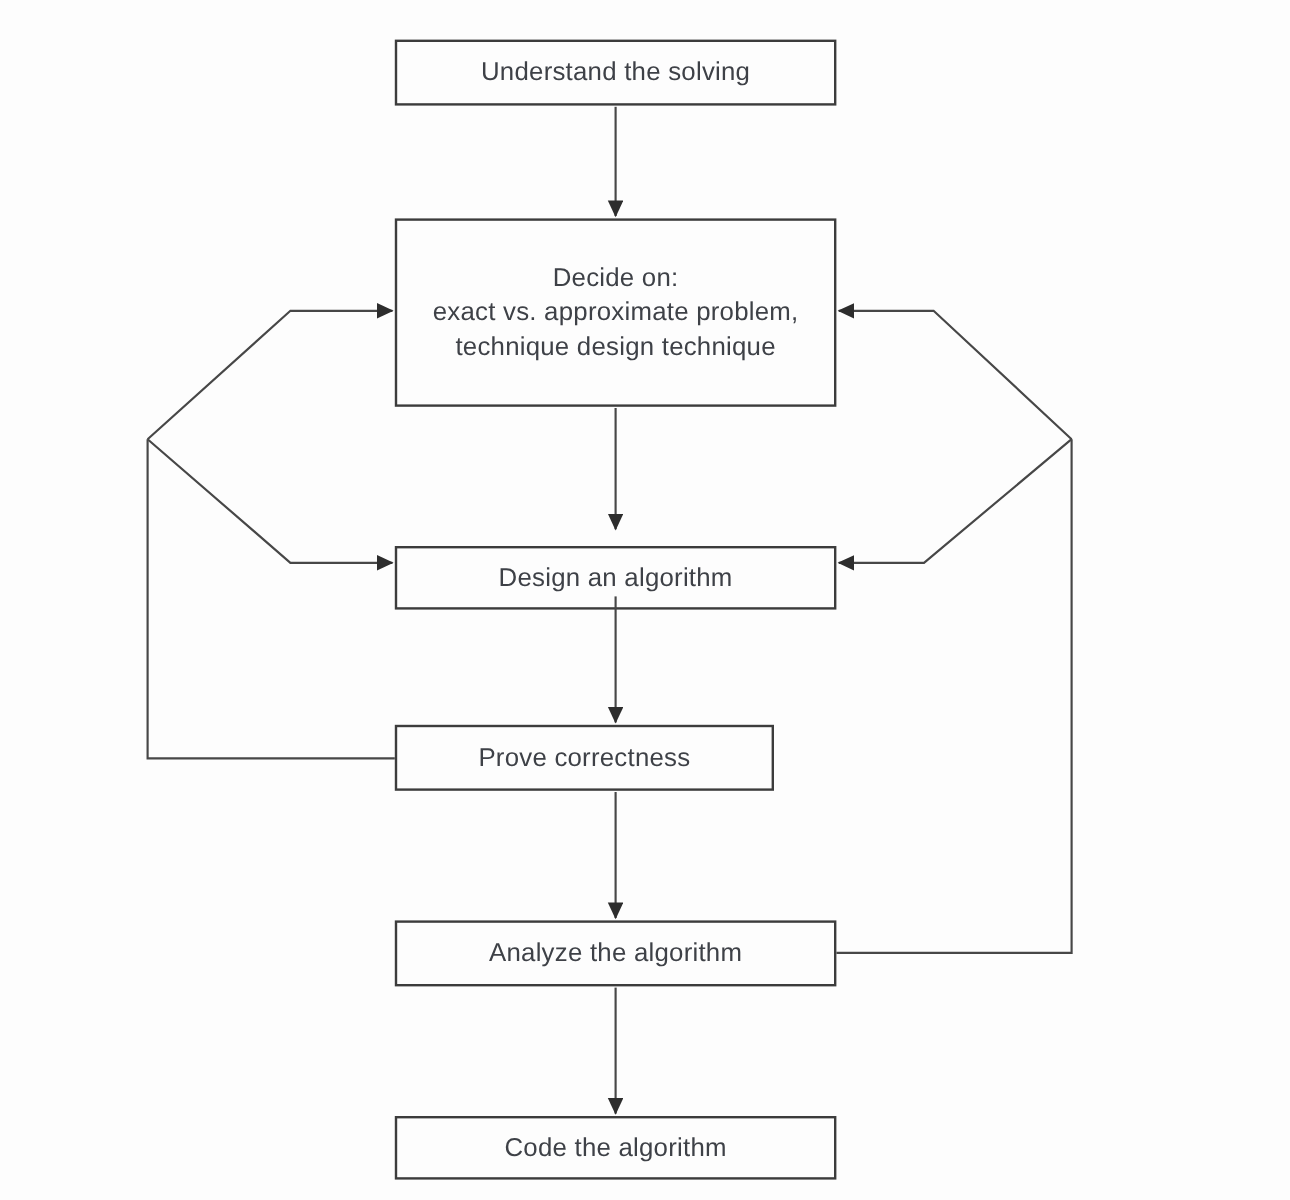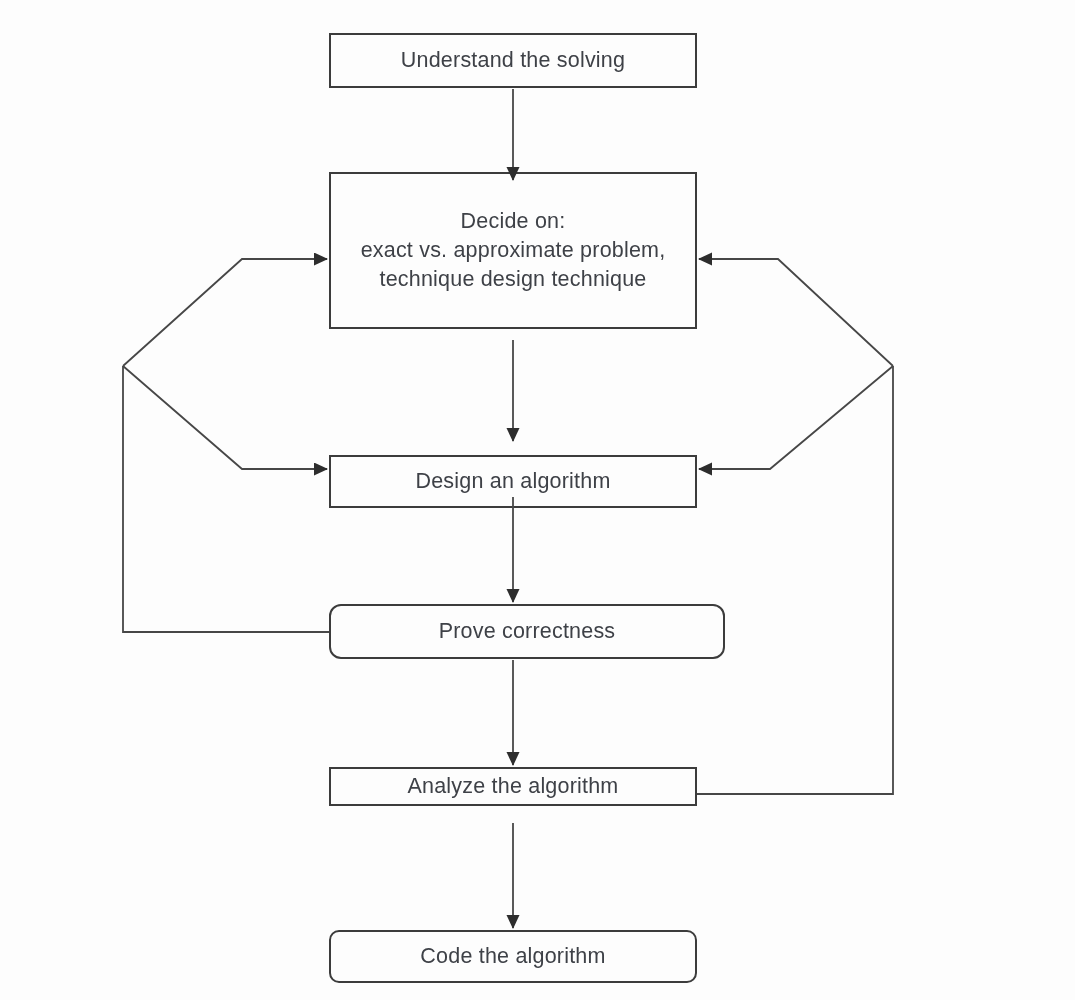--- a/index.html
+++ b/index.html
@@ -47,25 +47,25 @@
     align-items:center;
     justify-content:center;
     text-align:center;
     color:var(--text);
     font-size:21.5px;
     line-height:29px;
     letter-spacing:0.2px;
     z-index:1;
   }
   .node-understand{left:329px;top:33px;width:368px;height:55px;}
-  .node-decide{left:329px;top:172px;width:368px;height:157px;}
+  .node-decide{left:329px;top:182px;width:368px;height:157px;}
   .node-design{left:329px;top:443px;width:368px;height:53px;margin-top:12px;}
-  .node-prove{left:329px;top:604px;width:396px;height:55px;border-radius:12px;}
-  .node-analyze{left:329px;top:767px;width:368px;height:39px;}
-  .node-code{left:329px;top:930px;width:368px;height:53px;border-radius:10px;}
+  .node-prove{left:329px;top:604px;width:316px;height:55px;}
+  .node-analyze{left:329px;top:767px;width:368px;height:55px;}
+  .node-code{left:329px;top:930px;width:368px;height:53px;}
 </style>
 </head>
 <body>
 
 <div class="canvas">
 
   <svg class="connector-layer" viewBox="0 0 1075 1000" xmlns="http://www.w3.org/2000/svg">
     <defs>
       <marker id="ah" markerUnits="userSpaceOnUse" markerWidth="16" markerHeight="14" refX="13" refY="6.5" orient="auto">
         <path class="ah" d="M0,0 L14,6.5 L0,13 Z"></path>

